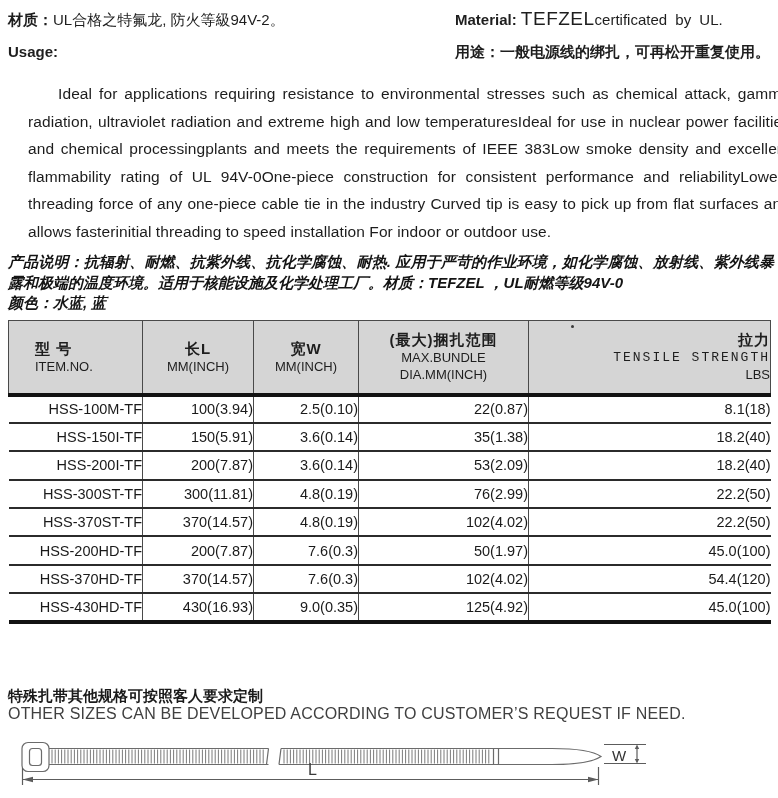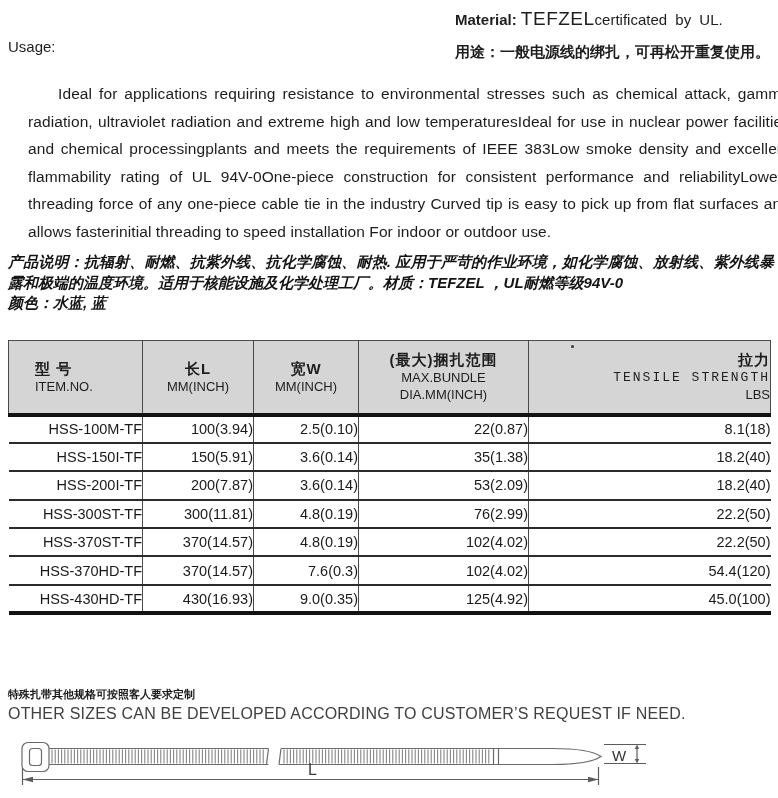--- a/index.html
+++ b/index.html
@@ -5,69 +5,72 @@
   * { margin:0; padding:0; box-sizing:border-box; }
   html,body { width:778px; height:798px; background:#ffffff; overflow:hidden; }
   body { font-family:"Liberation Sans", sans-serif; color:#1e1e1e; position:relative; }
 
   .abs { position:absolute; }
 
   
   .top-left { left:8px; top:10px; width:430px; }
   .mat-line { font-size:15px; line-height:20px; }
   .lbl-b { font-weight:bold; }
-  .usage-line { font-size:15px; font-weight:normal; margin-top:28px; }
+  .usage-line { font-size:15px; font-weight:bold; margin-top:13px; }
 
   .top-right { left:455px; top:8px; width:320px; }
   .material-line { font-size:15px; line-height:22px; white-space:nowrap; }
   .tefzel { font-size:19px; letter-spacing:.5px; }
   .cert { word-spacing:4px; }
   .yongtu-line { font-size:15px; font-weight:600; margin-top:12px; white-space:nowrap; }
   .yongtu-line .lbl-b { font-weight:bold; }
 
   
   .desc-en { left:8px; top:80px; width:762px; font-size:15.5px; line-height:27.5px;
              text-indent:30px; text-align:justify; color:#1c1c1c; letter-spacing:.1px;margin-left:20px; }
 
   
   .desc-zh { left:8px; top:252px; width:766px; font-size:15px; line-height:20.5px;
              font-weight:600; text-align:justify; color:#141414;font-style:italic; }
 
   
   .tbl-wrap { left:8px; top:320px; width:762px; }
-  table { width:762px; border-collapse:collapse; table-layout:fixed;margin-top:20px; }
+  table { width:762px; border-collapse:collapse; table-layout:fixed; }
   col.c1{width:134px;} col.c2{width:111px;} col.c3{width:105px;} col.c4{width:170px;} col.c5{width:242px;}
   thead th { background:#d5d5d5; height:74px; vertical-align:middle;
              border-top:1px solid #4a4a4a; border-bottom:4px solid #121212;
              font-weight:normal; position:relative; }
   thead th:first-child { border-left:1px solid #4a4a4a; text-align:left; padding-left:26px; }
   thead th:last-child { border-right:1px solid #4a4a4a;text-align:right; }
   thead th:not(:last-child) { border-right:1px solid #4a4a4a; }
   .h-zh { font-size:15px; font-weight:600; letter-spacing:1px; line-height:19px; }
   .h-en { font-size:13px; line-height:17px; }
   .h-en.sp { letter-spacing:2px;font-family:Liberation Mono, monospace; }
   th.center { text-align:center; }
   .hdr-dot { position:absolute; left:42px; top:4px; width:3px; height:3px;
              background:#3a3a3a; border-radius:50%; }
   tbody td { height:28.4px; text-align:right; font-size:14.5px;
              border-bottom:2px solid #2b2b2b; color:#1a1a1a; }
   tbody td:not(:last-child) { border-right:1px solid #4a4a4a; }
   tbody tr:last-child td { border-bottom:4px solid #121212; }
 
   
-  .note-zh { left:8px; top:687px; font-size:11px; font-weight:bold; color:#1a1a1a; }
+  .note-zh { left:8px; top:687px; font-size:15px; font-weight:bold; color:#1a1a1a; }
   .note-en { left:8px; top:705px; font-size:16px; color:#404040; letter-spacing:.2px; }
 
   
   .diagram { left:0; top:736px; }
 </style>
 </head>
 <body>
 
 <div class="abs top-left">
+  <div class="mat-line">
+    <span class="lbl-b">材质：</span><span>UL合格之特氟龙, 防火等級94V-2。</span>
+  </div>
   <div class="usage-line">Usage:</div>
 </div>
 
 <div class="abs top-right">
   <div class="material-line">
     <span class="lbl-b">Material:</span>
     <span class="tefzel">TEFZEL</span><span class="cert">certificated by UL.</span>
   </div>
   <div class="yongtu-line">
     <span class="lbl-b">用途：</span><span>一般电源线的绑扎，可再松开重复使用。</span>
@@ -147,20 +150,27 @@
     <td>22.2(50)</td>
   </tr>
   <tr>
     <td>HSS-370ST-TF</td>
     <td>370(14.57)</td>
     <td>4.8(0.19)</td>
     <td>102(4.02)</td>
     <td>22.2(50)</td>
   </tr>
   <tr>
+    <td>HSS-200HD-TF</td>
+    <td>200(7.87)</td>
+    <td>7.6(0.3)</td>
+    <td>50(1.97)</td>
+    <td>45.0(100)</td>
+  </tr>
+  <tr>
     <td>HSS-370HD-TF</td>
     <td>370(14.57)</td>
     <td>7.6(0.3)</td>
     <td>102(4.02)</td>
     <td>54.4(120)</td>
   </tr>
   <tr>
     <td>HSS-430HD-TF</td>
     <td>430(16.93)</td>
     <td>9.0(0.35)</td>

